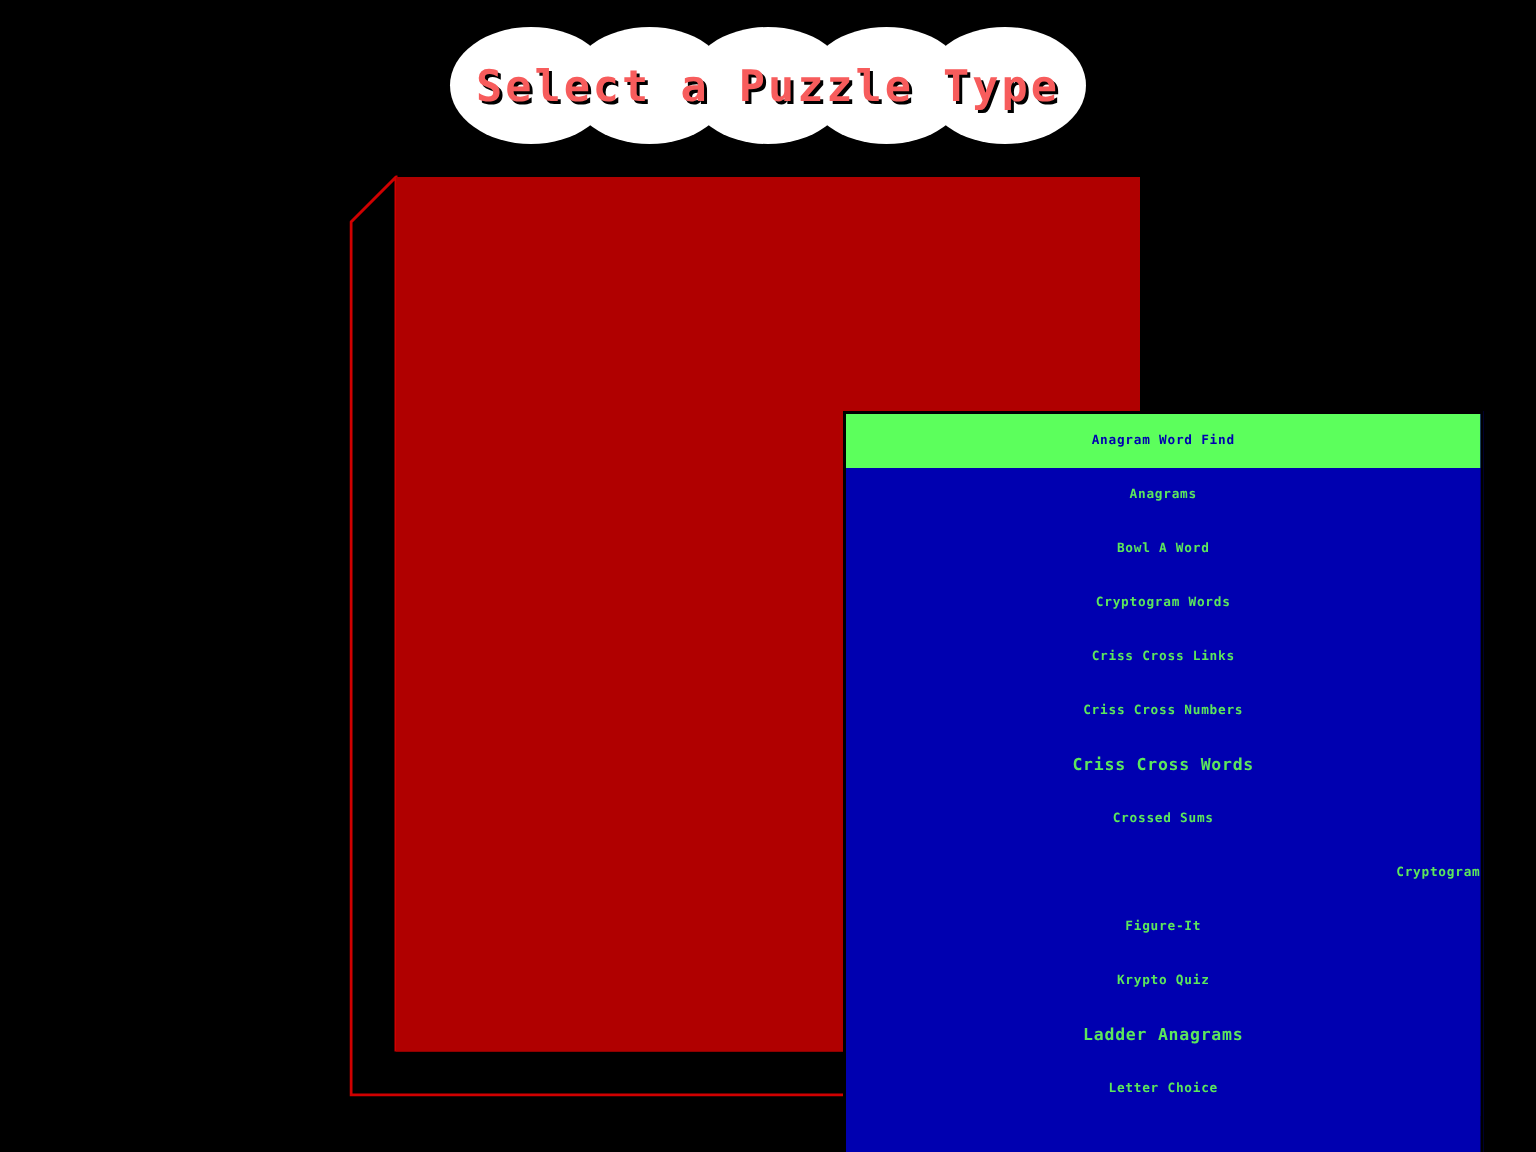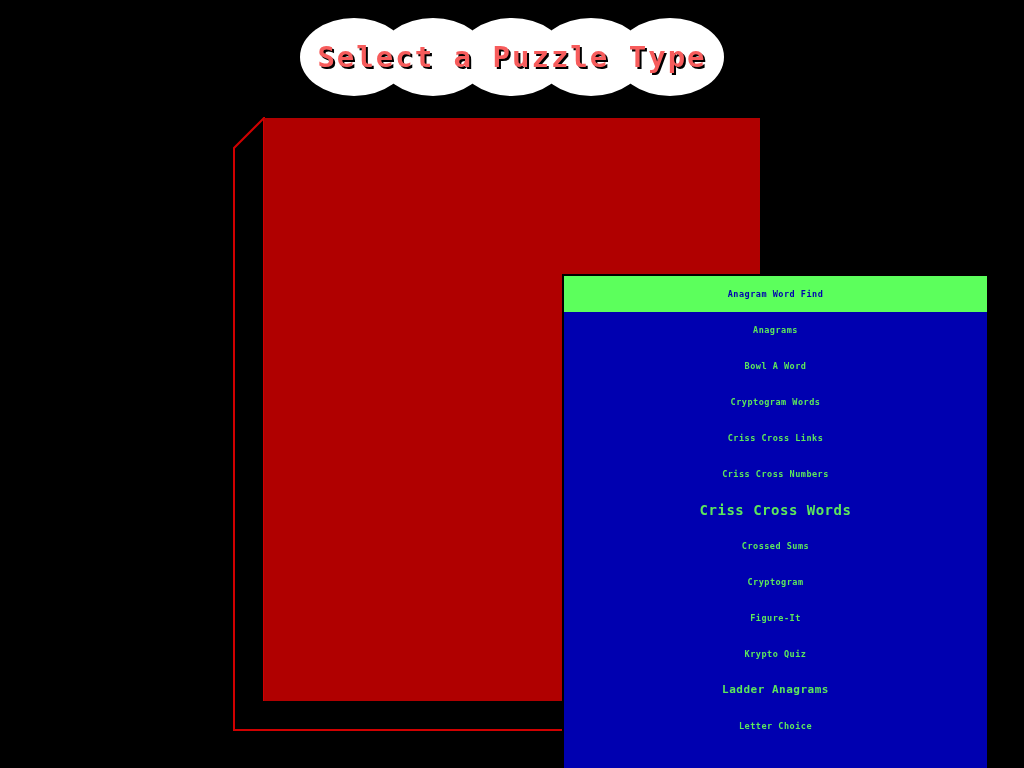--- a/index.html
+++ b/index.html
@@ -140,23 +140,23 @@
 
   <div id="panel-frame">
 
     <div id="list-window">
       <div class="list-row selected" style="font-size: 8.5px; letter-spacing: 0.5px;">Anagram Word Find</div>
       <div class="list-row" style="font-size: 8.5px; letter-spacing: 0.5px;">Anagrams</div>
       <div class="list-row" style="font-size: 8.5px; letter-spacing: 0.5px;">Bowl A Word</div>
       <div class="list-row" style="font-size: 8.5px; letter-spacing: 0.5px;">Cryptogram Words</div>
       <div class="list-row" style="font-size: 8.5px; letter-spacing: 0.5px;">Criss Cross Links</div>
       <div class="list-row" style="font-size: 8.5px; letter-spacing: 0.5px;">Criss Cross Numbers</div>
-      <div class="list-row" style="font-size: 14px; letter-spacing: 0.5px;">Criss Cross Words</div>
+      <div class="list-row" style="font-size: 11px; letter-spacing: 0.5px;">Criss Cross Words</div>
       <div class="list-row" style="font-size: 8.5px; letter-spacing: 0.5px;">Crossed Sums</div>
-      <div class="list-row" style="font-size: 8.5px; letter-spacing: 0.5px;">Cryptogram</div>
+      <div class="list-row" style="font-size: 8.5px; letter-spacing: 0.5px; text-align: right;">Cryptogram</div>
       <div class="list-row" style="font-size: 8.5px; letter-spacing: 0.5px;">Figure-It</div>
       <div class="list-row" style="font-size: 8.5px; letter-spacing: 0.5px;">Krypto Quiz</div>
       <div class="list-row" style="font-size: 11px; letter-spacing: 0.5px;">Ladder Anagrams</div>
       <div class="list-row" style="font-size: 8.5px; letter-spacing: 0.5px;">Letter Choice</div>
     </div>
 
   </div>
 
 </div>
 

